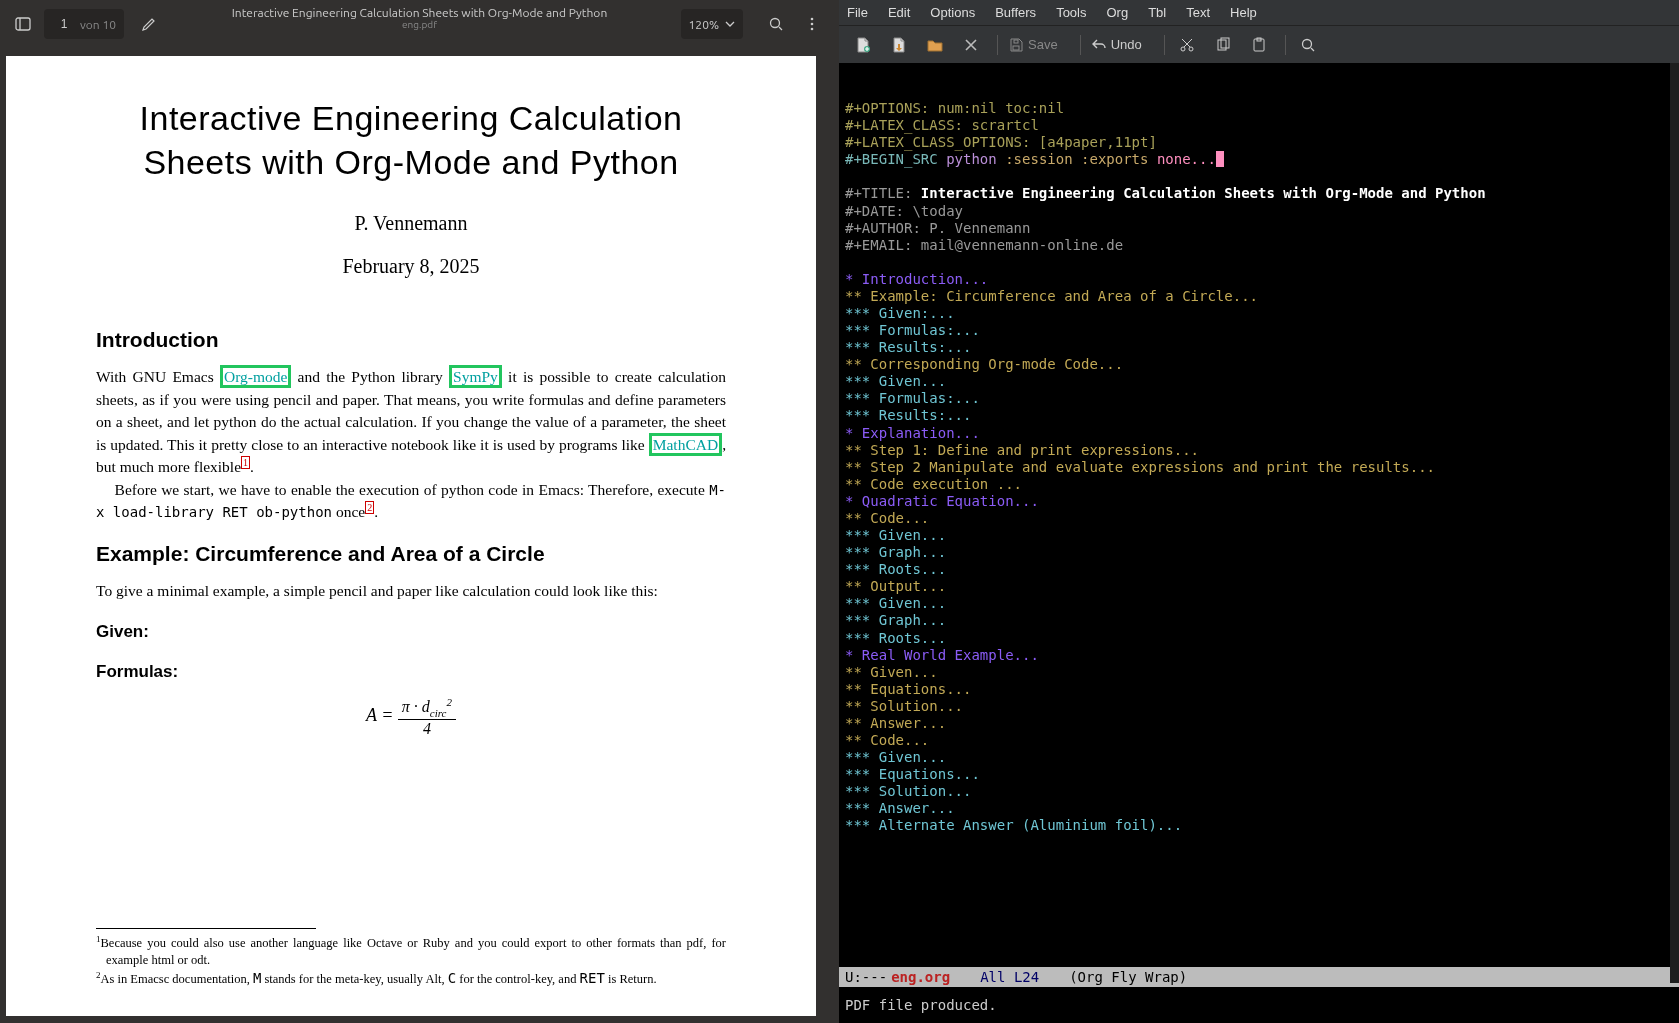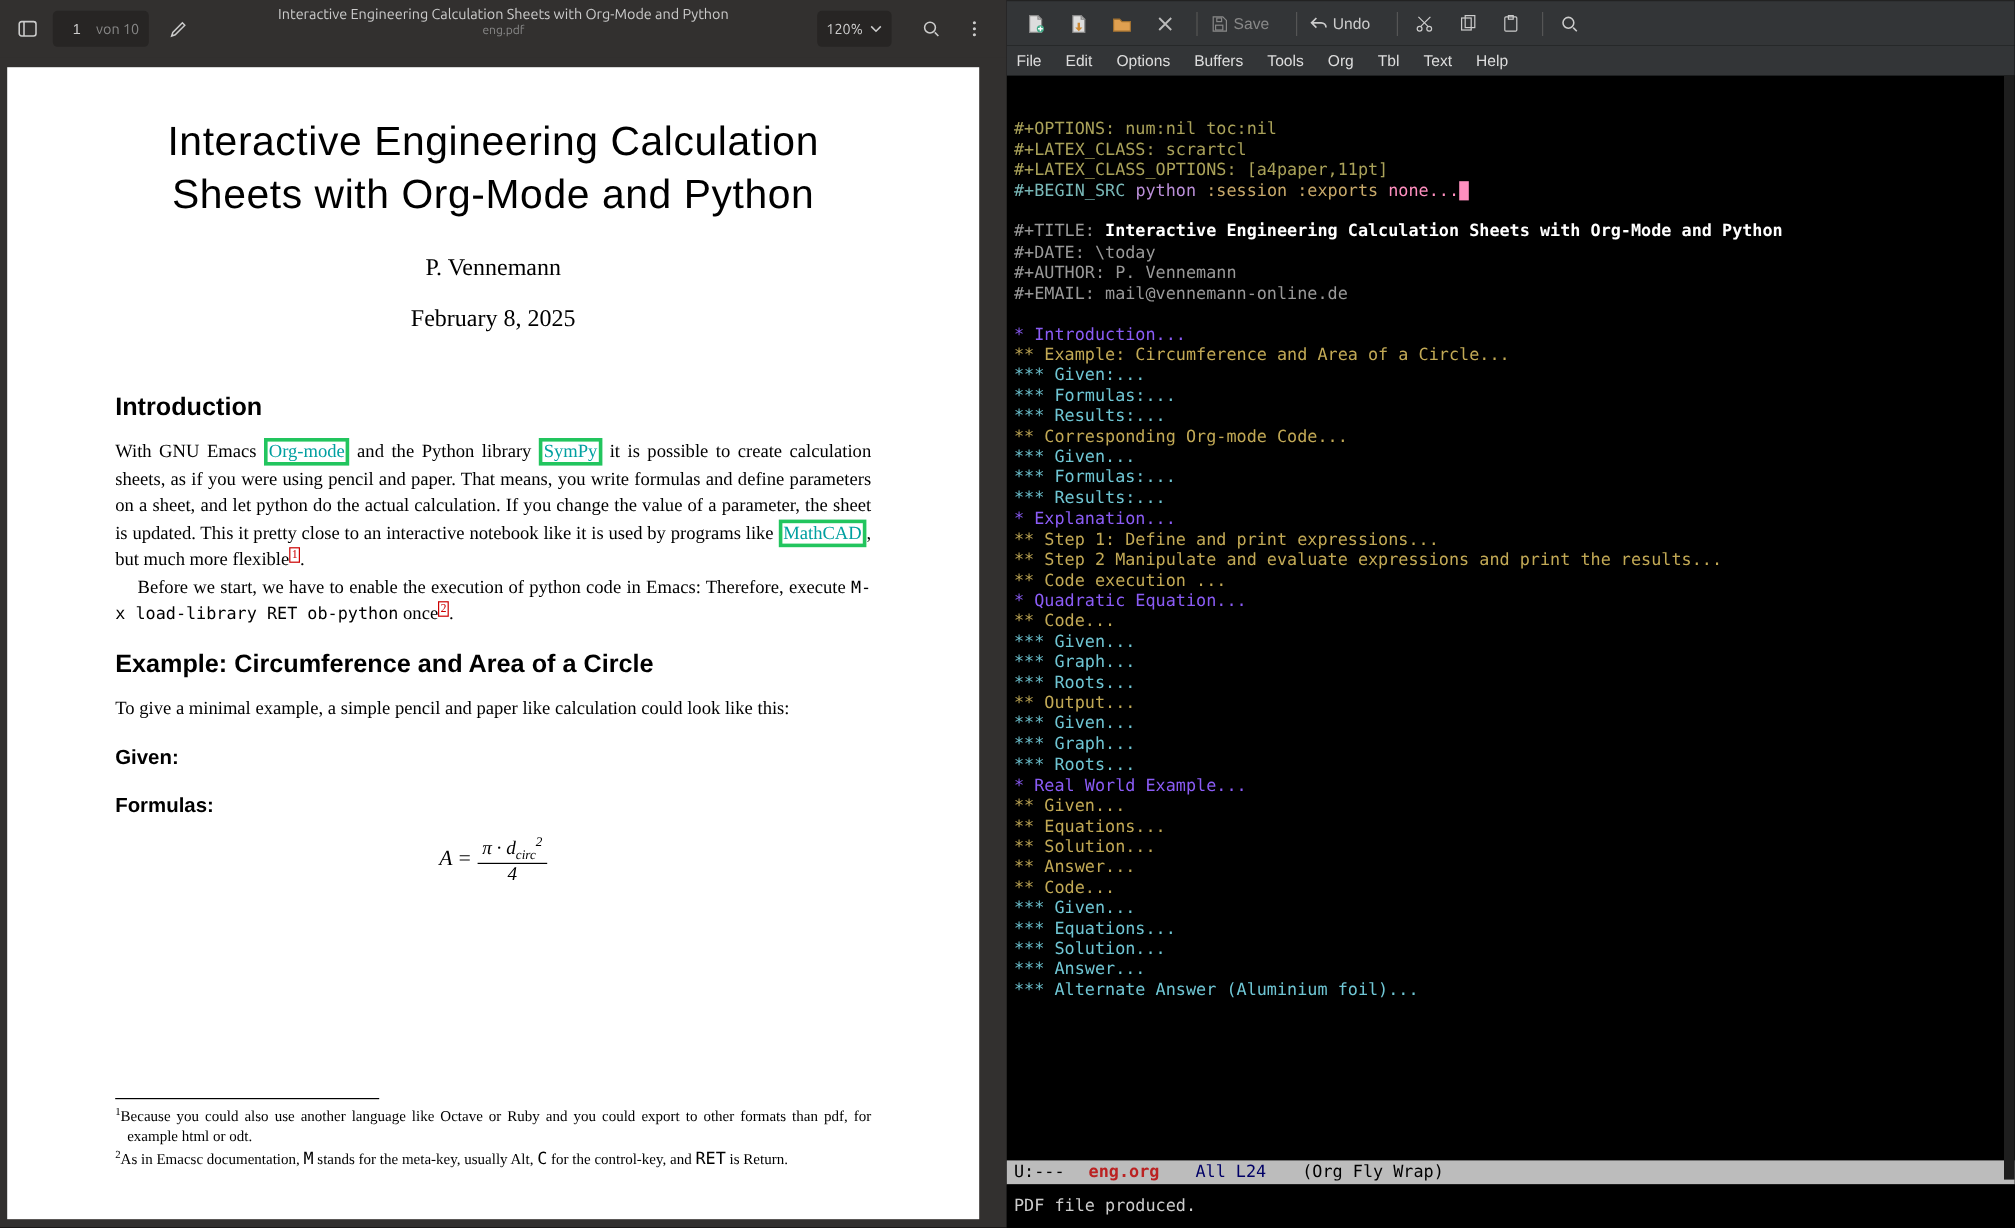--- a/index.html
+++ b/index.html
@@ -27,21 +27,21 @@
 .page p.ind { text-indent:1.2em; }
 .page .hl { border:3px solid #22c55e; padding:0 1px; color:#00a0a0; }
 .page sup.fn { font-size:10px; vertical-align:super; color:#c00; border:1px solid #c00; padding:0 1px; }
 .page .tt { font-family:"DejaVu Sans Mono", monospace; font-size:14px; }
 .formula { text-align:center; margin:14px 0; font-size:18px; font-style:italic; }
 .sub { font-size:11px; vertical-align:sub; }
 .sup2 { font-size:11px; vertical-align:super; }
 .frac { display:inline-block; vertical-align:middle; text-align:center; font-style:italic; }
 .frac .num { display:block; border-bottom:1px solid #000; padding:0 4px; font-size:16px; }
 .frac .den { display:block; font-size:16px; }
-.footnotes { position:absolute; bottom:40px; left:90px; right:90px; font-size:12.5px; }
+.footnotes { position:absolute; bottom:28px; left:90px; right:90px; font-size:12.5px; }
 .footnotes hr { width:220px; border:none; border-top:1px solid #000; margin-bottom:4px; }
 .footnotes p { font-size:12.5px; text-indent:-0.8em; padding-left:0.8em; line-height:1.35; }
 .footnotes sup { font-size:9px; }
 
 
 #right { width:840px; height:1023px; background:#000; display:flex; flex-direction:column; position:relative;
   font-family:"DejaVu Sans Mono","Consolas",monospace; font-size:14px; color:#ccc; }
 #menubar { height:25px; background:#333537; color:#ddd; display:flex; align-items:center; padding:0 8px; font-family:"Segoe UI",sans-serif; font-size:13px; }
 #menubar span { margin-right:20px; }
 #iconbar { height:38px; background:#333537; display:flex; align-items:center; padding:0 8px; border-top:1px solid #222; }
@@ -55,21 +55,21 @@
 .c-gold  { color:#c8a96a; } 
 .c-pink  { color:#ff8fbf; }
 .c-title { color:#ffffff; font-weight:bold; }
 .c-dim   { color:#999999; }
 .h1 { color:#8b5cf6; }   
 .h2 { color:#c2a955; }   
 .h3 { color:#6fc6d4; }   
 .cursor-block { background:#ff8fbf; color:#000; display:inline-block; width:8px; height:16px; vertical-align:text-bottom; }
 
 #modeline { height:20px; background:#bcbcbc; color:#000; display:flex; align-items:center; padding:0 6px; font-size:14px; }
-#modeline .file { margin:0 30px 0 20px; font-weight:bold; color:#b22; }
+#modeline .file { margin:0 30px 0 4px; font-weight:bold; color:#b22; }
 #modeline .pos { margin-right:30px; color:#006; }
 #modeline .modes { color:#000; }
 #minibuffer { height:36px; background:#000; color:#ccc; padding:0 6px; display:flex; align-items:center; }
 
 
 #right-scroll { position:absolute; right:0; top:63px; bottom:40px; width:9px; background:#1e1e1e; }
 
 svg { pointer-events:none; }
 </style>
 </head>
@@ -144,101 +144,101 @@
       <div class="footnotes">
         <hr>
         <p><sup>1</sup><span>Because you could also use another language like Octave or Ruby and you could export to other formats than pdf, for example html or odt.</span></p>
         <p><sup>2</sup><span>As in Emacsc documentation, </span><span class="tt">M</span><span> stands for the meta-key, usually Alt, </span><span class="tt">C</span><span> for the control-key, and </span><span class="tt">RET</span><span> is Return.</span></p>
       </div>
     </div>
   </div>
 </div>
 
 <div id="right">
-  <div id="iconbar">
-    <div class="ib">
-        <svg width="18" height="18" viewBox="0 0 18 18">
-          <path d="M4 2h7l3 3v11H4z" fill="#ddd" stroke="#888"></path>
-          <path d="M11 2v3h3" fill="none" stroke="#888"></path>
-          <circle cx="13" cy="13" r="3" fill="#4a8"></circle>
-          <path d="M13 11v4M11 13h4" stroke="#fff" stroke-width="1.2"></path>
-        </svg>
-      </div>
-    <div class="ib">
-        <svg width="18" height="18" viewBox="0 0 18 18">
-          <path d="M4 2h7l3 3v11H4z" fill="#ddd" stroke="#888"></path>
-          <path d="M11 2v3h3" fill="none" stroke="#888"></path>
-          <path d="M9 15l-3-3h2V8h2v4h2z" fill="#c83"></path>
-        </svg>
-      </div>
-    <div class="ib">
-        <svg width="18" height="18" viewBox="0 0 18 18">
-          <path d="M2 5h5l2 2h7v8H2z" fill="#e0a050" stroke="#a07030"></path>
-        </svg>
-      </div>
-    <div class="ib">
-        <svg width="14" height="14" viewBox="0 0 14 14">
-          <path d="M2 2l10 10M12 2L2 12" stroke="#bbb" stroke-width="1.6"></path>
-        </svg>
-      </div>
-    <div class="sep"></div>
-    <div class="ib" style="width:auto;padding:0 4px;color:#888;">
-      <svg width="16" height="16" viewBox="0 0 16 16">
-          <path d="M3 2h8l3 3v9H3z" fill="none" stroke="#888"></path>
-          <rect x="5" y="9" width="6" height="4" fill="none" stroke="#888"></rect>
-          <rect x="6" y="3" width="4" height="3" fill="none" stroke="#888"></rect>
-        </svg>
-      <span class="txt" style="margin-left:4px;">Save</span>
-    </div>
-    <div class="sep"></div>
-    <div class="ib" style="width:auto;padding:0 4px;">
-      <svg width="16" height="16" viewBox="0 0 16 16">
-          <path d="M6 3L2 7l4 4M2 7h8a4 4 0 014 4" fill="none" stroke="#ccc" stroke-width="1.4"></path>
-        </svg>
-      <span class="txt" style="margin-left:4px;color:#ccc;">Undo</span>
-    </div>
-    <div class="sep"></div>
-    <div class="ib">
-        <svg width="16" height="16" viewBox="0 0 16 16">
-          <circle cx="4" cy="12" r="2" fill="none" stroke="#ccc"></circle>
-          <circle cx="12" cy="12" r="2" fill="none" stroke="#ccc"></circle>
-          <path d="M5 10L13 2M11 10L3 2" stroke="#ccc"></path>
-        </svg>
-      </div>
-    <div class="ib">
-        <svg width="16" height="16" viewBox="0 0 16 16">
-          <rect x="3" y="3" width="8" height="10" fill="none" stroke="#ccc"></rect>
-          <rect x="6" y="1" width="8" height="10" fill="none" stroke="#ccc"></rect>
-        </svg>
-      </div>
-    <div class="ib">
-        <svg width="16" height="16" viewBox="0 0 16 16">
-          <rect x="3" y="2" width="10" height="12" rx="1" fill="none" stroke="#ccc"></rect>
-          <rect x="6" y="1" width="4" height="3" fill="none" stroke="#ccc"></rect>
-        </svg>
-      </div>
-    <div class="sep"></div>
-    <div class="ib">
-        <svg width="16" height="16" viewBox="0 0 16 16">
-          <circle cx="7" cy="7" r="4.5" fill="none" stroke="#ccc" stroke-width="1.3"></circle>
-          <line x1="11" y1="11" x2="14" y2="14" stroke="#ccc" stroke-width="1.3"></line>
-        </svg>
-      </div>
-  </div>
   <div id="menubar">
     <span>File</span>
     <span>Edit</span>
     <span>Options</span>
     <span>Buffers</span>
     <span>Tools</span>
     <span>Org</span>
     <span>Tbl</span>
     <span>Text</span>
     <span>Help</span>
   </div>
+  <div id="iconbar">
+    <div class="ib">
+        <svg width="18" height="18" viewBox="0 0 18 18">
+          <path d="M4 2h7l3 3v11H4z" fill="#ddd" stroke="#888"></path>
+          <path d="M11 2v3h3" fill="none" stroke="#888"></path>
+          <circle cx="13" cy="13" r="3" fill="#4a8"></circle>
+          <path d="M13 11v4M11 13h4" stroke="#fff" stroke-width="1.2"></path>
+        </svg>
+      </div>
+    <div class="ib">
+        <svg width="18" height="18" viewBox="0 0 18 18">
+          <path d="M4 2h7l3 3v11H4z" fill="#ddd" stroke="#888"></path>
+          <path d="M11 2v3h3" fill="none" stroke="#888"></path>
+          <path d="M9 15l-3-3h2V8h2v4h2z" fill="#c83"></path>
+        </svg>
+      </div>
+    <div class="ib">
+        <svg width="18" height="18" viewBox="0 0 18 18">
+          <path d="M2 5h5l2 2h7v8H2z" fill="#e0a050" stroke="#a07030"></path>
+        </svg>
+      </div>
+    <div class="ib">
+        <svg width="14" height="14" viewBox="0 0 14 14">
+          <path d="M2 2l10 10M12 2L2 12" stroke="#bbb" stroke-width="1.6"></path>
+        </svg>
+      </div>
+    <div class="sep"></div>
+    <div class="ib" style="width:auto;padding:0 4px;color:#888;">
+      <svg width="16" height="16" viewBox="0 0 16 16">
+          <path d="M3 2h8l3 3v9H3z" fill="none" stroke="#888"></path>
+          <rect x="5" y="9" width="6" height="4" fill="none" stroke="#888"></rect>
+          <rect x="6" y="3" width="4" height="3" fill="none" stroke="#888"></rect>
+        </svg>
+      <span class="txt" style="margin-left:4px;">Save</span>
+    </div>
+    <div class="sep"></div>
+    <div class="ib" style="width:auto;padding:0 4px;">
+      <svg width="16" height="16" viewBox="0 0 16 16">
+          <path d="M6 3L2 7l4 4M2 7h8a4 4 0 014 4" fill="none" stroke="#ccc" stroke-width="1.4"></path>
+        </svg>
+      <span class="txt" style="margin-left:4px;color:#ccc;">Undo</span>
+    </div>
+    <div class="sep"></div>
+    <div class="ib">
+        <svg width="16" height="16" viewBox="0 0 16 16">
+          <circle cx="4" cy="12" r="2" fill="none" stroke="#ccc"></circle>
+          <circle cx="12" cy="12" r="2" fill="none" stroke="#ccc"></circle>
+          <path d="M5 10L13 2M11 10L3 2" stroke="#ccc"></path>
+        </svg>
+      </div>
+    <div class="ib">
+        <svg width="16" height="16" viewBox="0 0 16 16">
+          <rect x="3" y="3" width="8" height="10" fill="none" stroke="#ccc"></rect>
+          <rect x="6" y="1" width="8" height="10" fill="none" stroke="#ccc"></rect>
+        </svg>
+      </div>
+    <div class="ib">
+        <svg width="16" height="16" viewBox="0 0 16 16">
+          <rect x="3" y="2" width="10" height="12" rx="1" fill="none" stroke="#ccc"></rect>
+          <rect x="6" y="1" width="4" height="3" fill="none" stroke="#ccc"></rect>
+        </svg>
+      </div>
+    <div class="sep"></div>
+    <div class="ib">
+        <svg width="16" height="16" viewBox="0 0 16 16">
+          <circle cx="7" cy="7" r="4.5" fill="none" stroke="#ccc" stroke-width="1.3"></circle>
+          <line x1="11" y1="11" x2="14" y2="14" stroke="#ccc" stroke-width="1.3"></line>
+        </svg>
+      </div>
+  </div>
 
   <div id="buffer">
 <span class="c-brown">#+OPTIONS: num:nil toc:nil</span>
 <span class="c-brown">#+LATEX_CLASS: scrartcl</span>
 <span class="c-brown">#+LATEX_CLASS_OPTIONS: [a4paper,11pt]</span>
 <span><span class="c-teal">#+BEGIN_SRC</span><span class="c-purple"> python</span><span class="c-gold"> :session :exports</span><span class="c-pink"> none...</span><span class="cursor-block"></span></span>
 
 <span><span class="c-dim">#+TITLE: </span><span class="c-title">Interactive Engineering Calculation Sheets with Org-Mode and Python</span></span>
 <span class="c-dim">#+DATE: \today</span>
 <span class="c-dim">#+AUTHOR: P. Vennemann</span>

